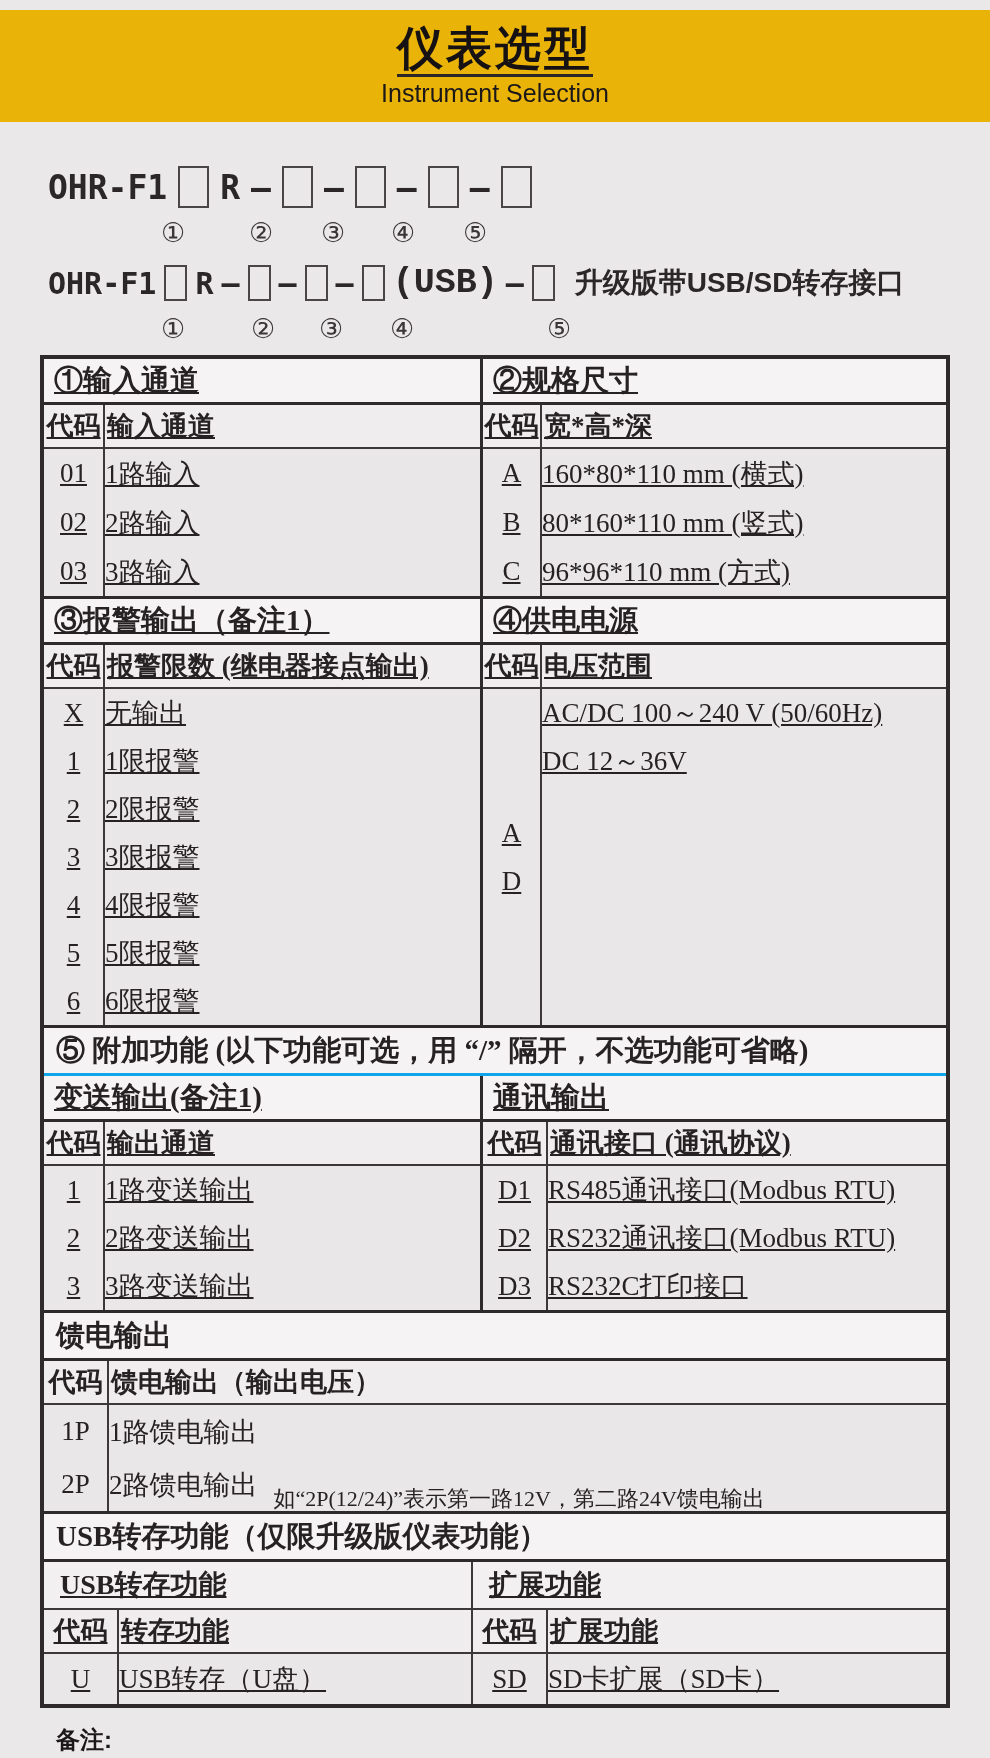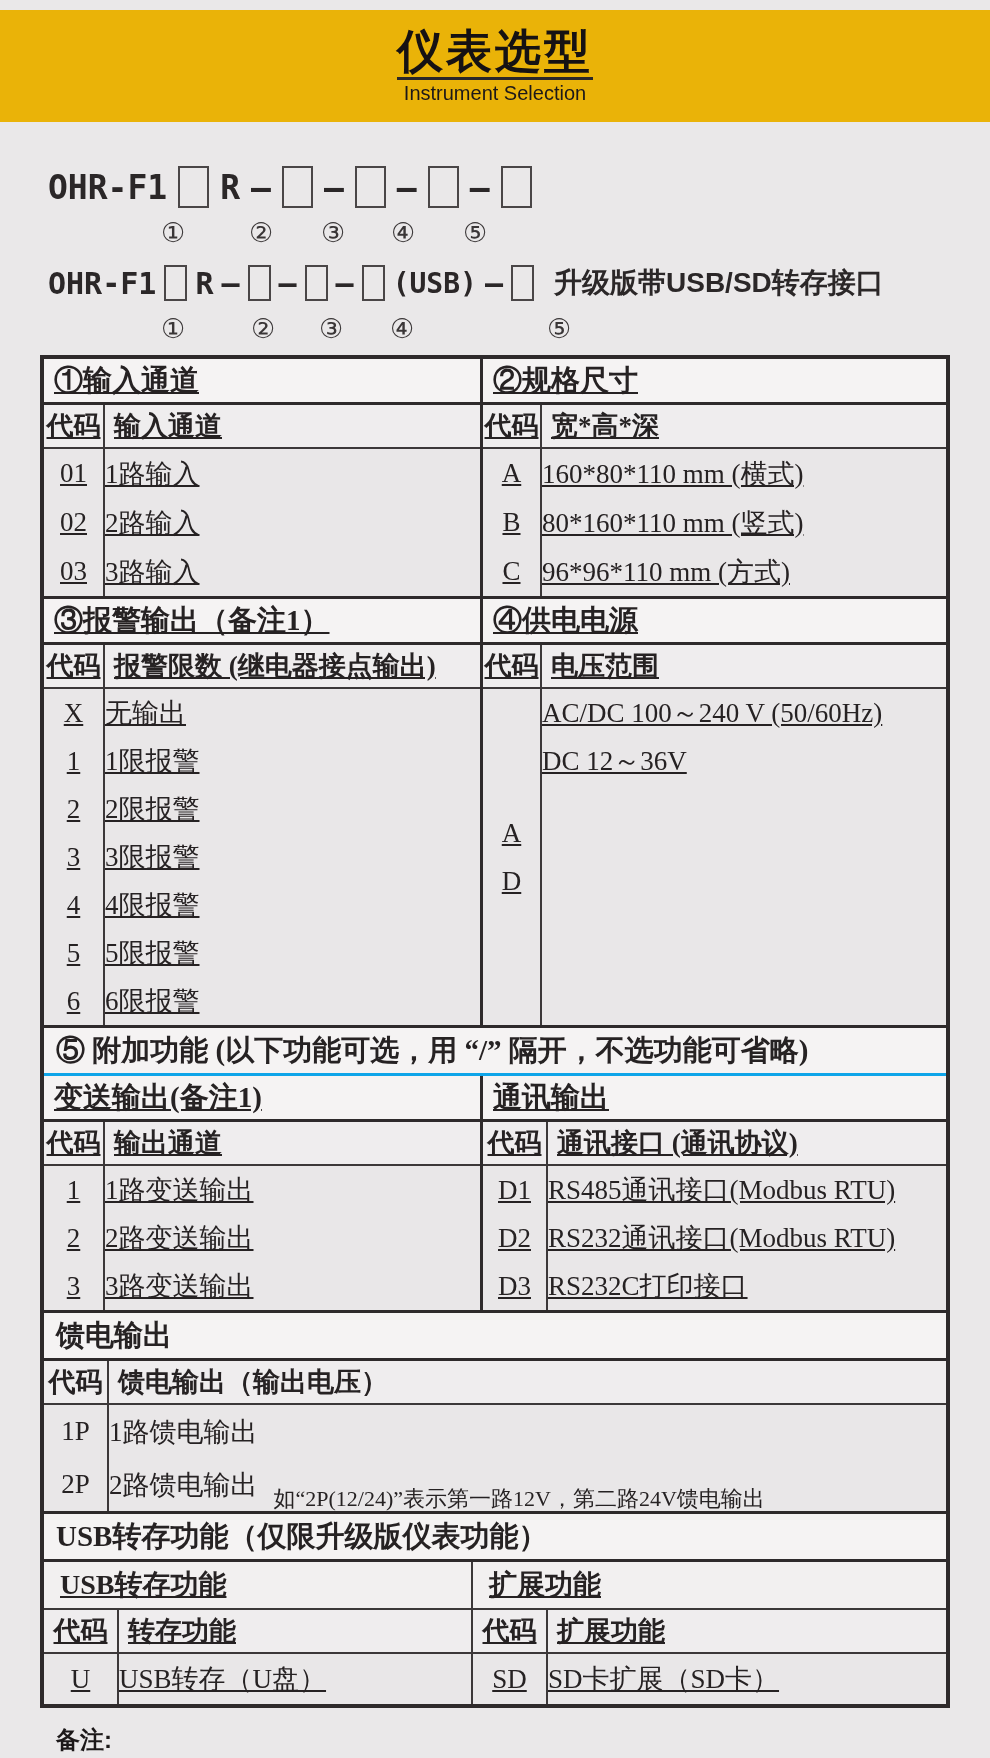--- a/index.html
+++ b/index.html
@@ -27,21 +27,21 @@
     font-weight: bold;
     font-size: 46px;
     line-height: 1.05;
     letter-spacing: 3px;
     color: #161213;
     border-bottom: 3px solid #2b2728;
     padding-bottom: 1px;
   }
   .subtitle {
     font-family: "Liberation Sans", sans-serif;
-    font-size: 20px;
+    font-size: 25px;
     color: #1c1819;
     margin-top: 2px;
   }
 
   
   .model {
     position: relative;
     margin: 39px 0 0 48px;
     color: #2b2728;
   }
@@ -55,21 +55,21 @@
   .mline.l1 { font-size: 33px; gap: 11px; }
   .mline.l2 { font-size: 30px; gap: 8px; }
   .mprefix { letter-spacing: 0px; }
   .slot {
     display: inline-block;
     width: 31px; height: 42px;
     border: 2px solid #4a4647;
   }
   .mline.l2 .slot { width: 23px; height: 36px; }
   .mdash { font-weight: bold; }
-  .musb { font-size: 28px; }
+  .musb { font-size: 35px; font-family: Liberation Mono, monospace; }
   .mtail {
     font-family: "Liberation Sans", sans-serif;
     font-weight: bold;
     font-size: 28px;
     margin-left: 12px;
     white-space: nowrap;
   }
   .markers { position: relative; height: 44px; }
   .markers span {
     position: absolute;
@@ -136,21 +136,21 @@
     border-bottom: 2px solid #3c3839;
     display: flex; align-items: stretch;
     font-weight: bold; font-size: 27px;
     white-space: nowrap;
   }
   .subhd .c { display: flex; align-items: center; }
   .cw   { width: 61px; border-right: 2px solid #3c3839; justify-content: center; }
   .cw2  { width: 59px; border-right: 2px solid #3c3839; justify-content: center; }
   .cw3  { width: 65px; border-right: 2px solid #3c3839; justify-content: center; }
   .cw4  { width: 75px; border-right: 2px solid #3c3839; justify-content: center; }
-  .cd   { flex: 1; padding-left: 9px; }
+  .cd   { flex: 1; padding-left: 2px; }
 
   .data { display: flex; align-items: stretch; flex: 1; }
   .col  { display: flex; flex-direction: column; }
   .col.codes { align-items: stretch; }
   .col.descs { flex: 1; }
   .ln {
     display: flex; align-items: center;
     font-size: 27px;
     white-space: nowrap;
   }

